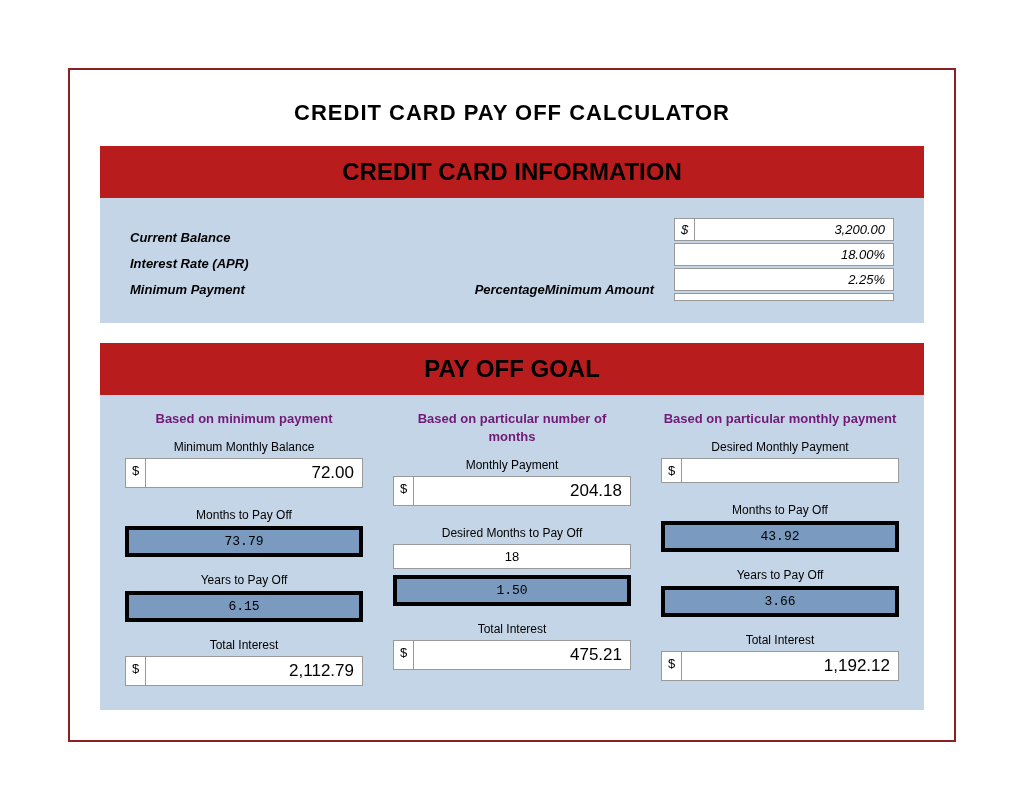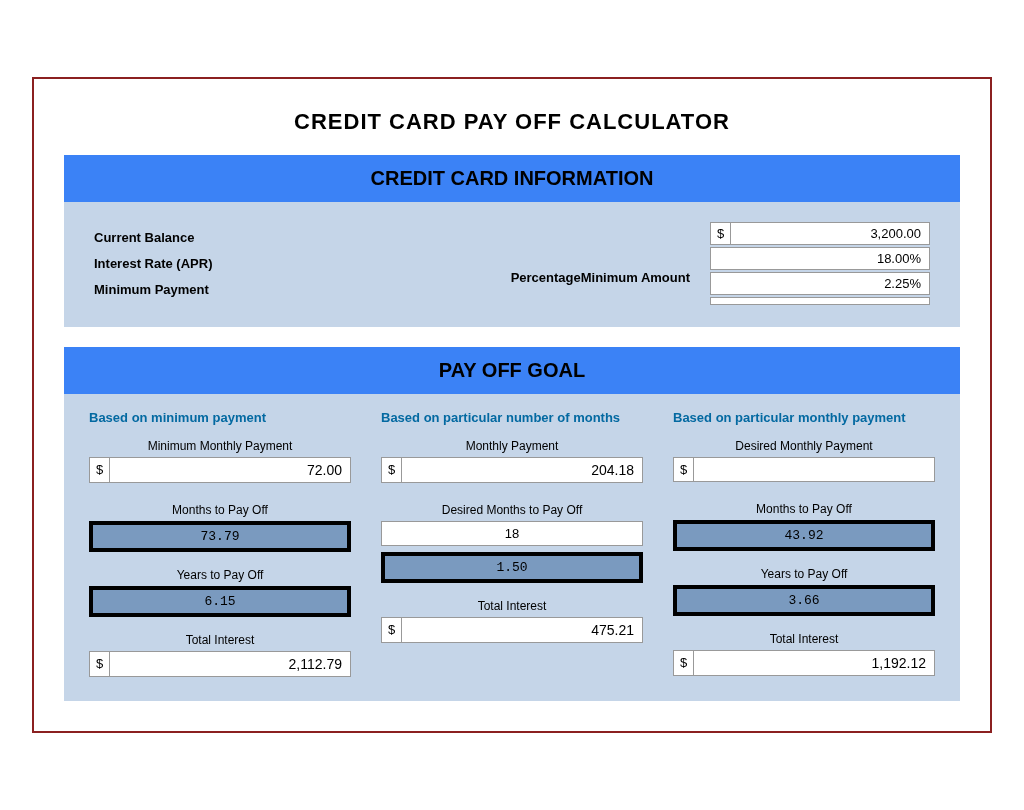--- a/index.html
+++ b/index.html
@@ -8,49 +8,50 @@
       font-family: Arial, sans-serif;
       display: flex;
       justify-content: center;
       align-items: center;
       min-height: 100vh;
       padding: 20px;
     }
     .calculator-wrapper {
       border: 2px solid #8b2020;
       background: #fff;
-      width: 960px;
+      width: 888px;
       padding: 20px 30px 30px 30px;
     }
     .main-title {
       text-align: center;
       font-size: 22px;
       font-weight: bold;
       color: #000;
       padding: 10px 0 20px 0;
       letter-spacing: 1px;
     }
     .section-header {
-      background: #3b82f6;
-      text-align: center;
-      font-size: 20px;
+      background: #b91c1c;
+      text-align: center;
+      font-size: 24px;
       font-weight: bold;
       color: #000;
       padding: 12px;
       margin-bottom: 0;
     }
     .credit-info-section {
       background: #c5d5e8;
       padding: 20px 30px 20px 30px;
       margin-bottom: 20px;
     }
     .credit-info-grid {
       display: flex;
-      align-items: center;
+      align-items: flex-end;
       gap: 20px;
+      font-style: italic;
     }
     .credit-info-labels {
       flex: 1;
     }
     .credit-info-label {
       font-weight: bold;
       font-size: 13px;
       line-height: 2;
       color: #000;
     }
@@ -109,23 +110,24 @@
     .payoff-col {
       flex: 1;
       padding: 0 15px;
     }
     .payoff-col:not(:last-child) {
       border-right: none;
     }
     .col-header {
       font-weight: bold;
       font-size: 13px;
+      text-align: center;
       margin-bottom: 12px;
       line-height: 1.4;
-      color: #0369a1;
+      color: #701a75;
     }
     .field-label {
       font-size: 12px;
       text-align: center;
       color: #000;
       margin-bottom: 4px;
       margin-top: 10px;
     }
     .field-input {
       display: flex;
@@ -135,21 +137,21 @@
     }
     .field-input .currency {
       padding: 4px 6px;
       font-size: 13px;
       border-right: 1px solid #999;
     }
     .field-input .val {
       flex: 1;
       text-align: right;
       padding: 4px 8px;
-      font-size: 14px;
+      font-size: 17px;
     }
     .field-result {
       border: 1px solid #999;
       background: #fff;
       text-align: center;
       padding: 4px 8px;
       font-size: 13px;
       color: #000;
     }
     .field-result-blue {
@@ -192,21 +194,21 @@
       </div>
     </div>
   </div>
 
   <div class="section-header">PAY OFF GOAL</div>
   <div class="payoff-section">
     <div class="payoff-columns">
 
       <div class="payoff-col">
         <div class="col-header">Based on minimum payment</div>
-        <div class="field-label">Minimum Monthly Payment</div>
+        <div class="field-label">Minimum Monthly Balance</div>
         <div class="field-input">
           <span class="currency">$</span>
           <span class="val">72.00</span>
         </div>
         <div class="spacer"></div>
         <div class="field-label">Months to Pay Off</div>
         <div class="field-result-blue">73.79</div>
         <div class="spacer"></div>
         <div class="field-label">Years to Pay Off</div>
         <div class="field-result-blue">6.15</div>

